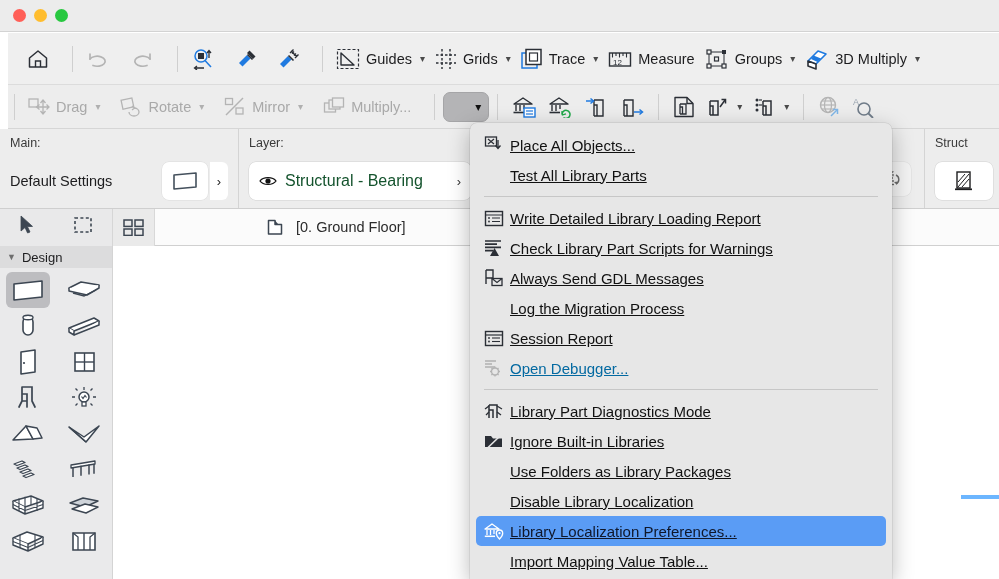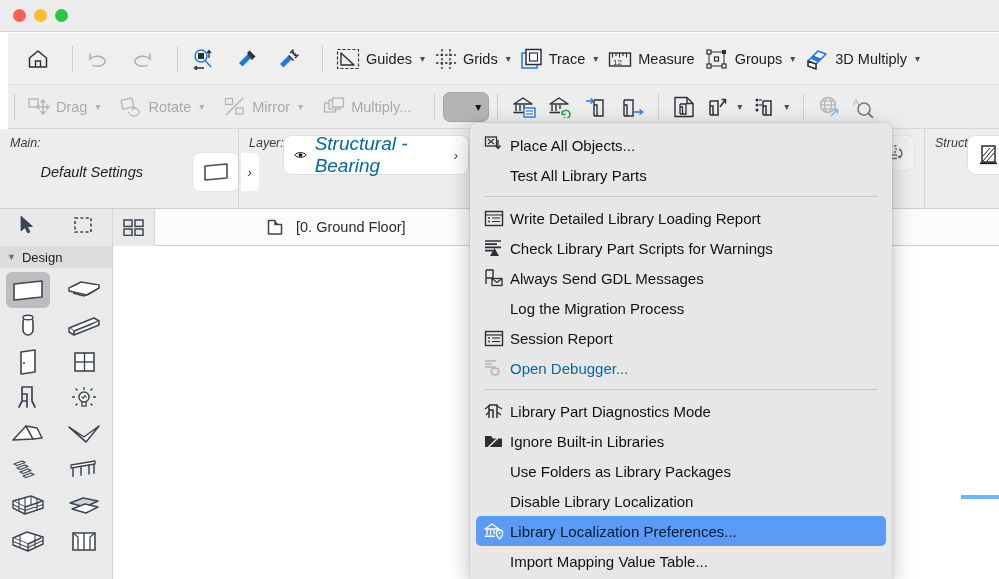--- a/index.html
+++ b/index.html
@@ -51,30 +51,30 @@
     display: flex; align-items: center; justify-content: flex-end;
     padding-right: 7px;
   }
 
   
   .infobar {
     position: absolute; left: 0; top: 129px; width: 999px; height: 80px;
     background: #ededed; border-bottom: 1px solid #cfcfcf;
     display: flex; align-items: stretch;
   }
-  .ib-sec { position: relative; padding: 7px 10px 0 10px; display: flex; flex-direction: row; font-style: italic; }
+  .ib-sec { position: relative; padding: 7px 10px 0 10px; display: flex; flex-direction: column; }
   .ib-sec + .ib-sec { border-left: 1px solid #d4d4d4; }
   .ib-label { font-size: 12.5px; color: #3a3a3a; margin-bottom: 12px; }
   .ib-row { display: flex; align-items: center; gap: 2px; }
   .pill {
     background: #fff; border-radius: 7px; height: 38px;
     display: flex; align-items: center; gap: 8px; padding: 0 10px;
     box-shadow: 0 0 0 0.5px #d2d2d2;
   }
-  .pill .txt { font-size: 19px; color: #0369a1; }
+  .pill .txt { font-size: 16px; color: #14532d; }
   .pill .arrow { font-size: 13px; color: #333; margin-left: auto; padding-left: 14px; }
   .flat-btn {
     width: 42px; height: 34px; border-radius: 7px; background: #f3f3f3;
     display: flex; align-items: center; justify-content: center;
     box-shadow: 0 0 0 0.5px #dcdcdc;
   }
 
   
   .tabstrip {
     position: absolute; left: 0; top: 209px; width: 999px; height: 37px;
@@ -128,21 +128,21 @@
     box-shadow: 0 6px 22px rgba(0,0,0,0.28), 0 0 0 0.5px rgba(0,0,0,0.12);
     padding: 7px 0 0 0;
     overflow: hidden;
   }
   .mi {
     height: 30px; display: flex; align-items: center;
     margin: 0 6px; padding: 0 8px; border-radius: 5px;
     font-size: 15px; color: #111;
   }
   .mi .mi-ico { width: 26px; display: flex; align-items: center; justify-content: flex-start; flex: none; }
-  .mi .mi-txt { white-space: nowrap; }
+  .mi .mi-txt { white-space: nowrap; text-decoration: underline; }
   .mi.noicon .mi-txt { margin-left: 26px; }
   .mi.sel { background: #5a9cf5; color: #0f172a; }
   .mi.disabled { color: #0369a1; }
   .m-sep { height: 1px; background: #c7c7c7; margin: 6px 14px; }
 </style>
 </head>
 <body>
 
 <div id="app">
 

